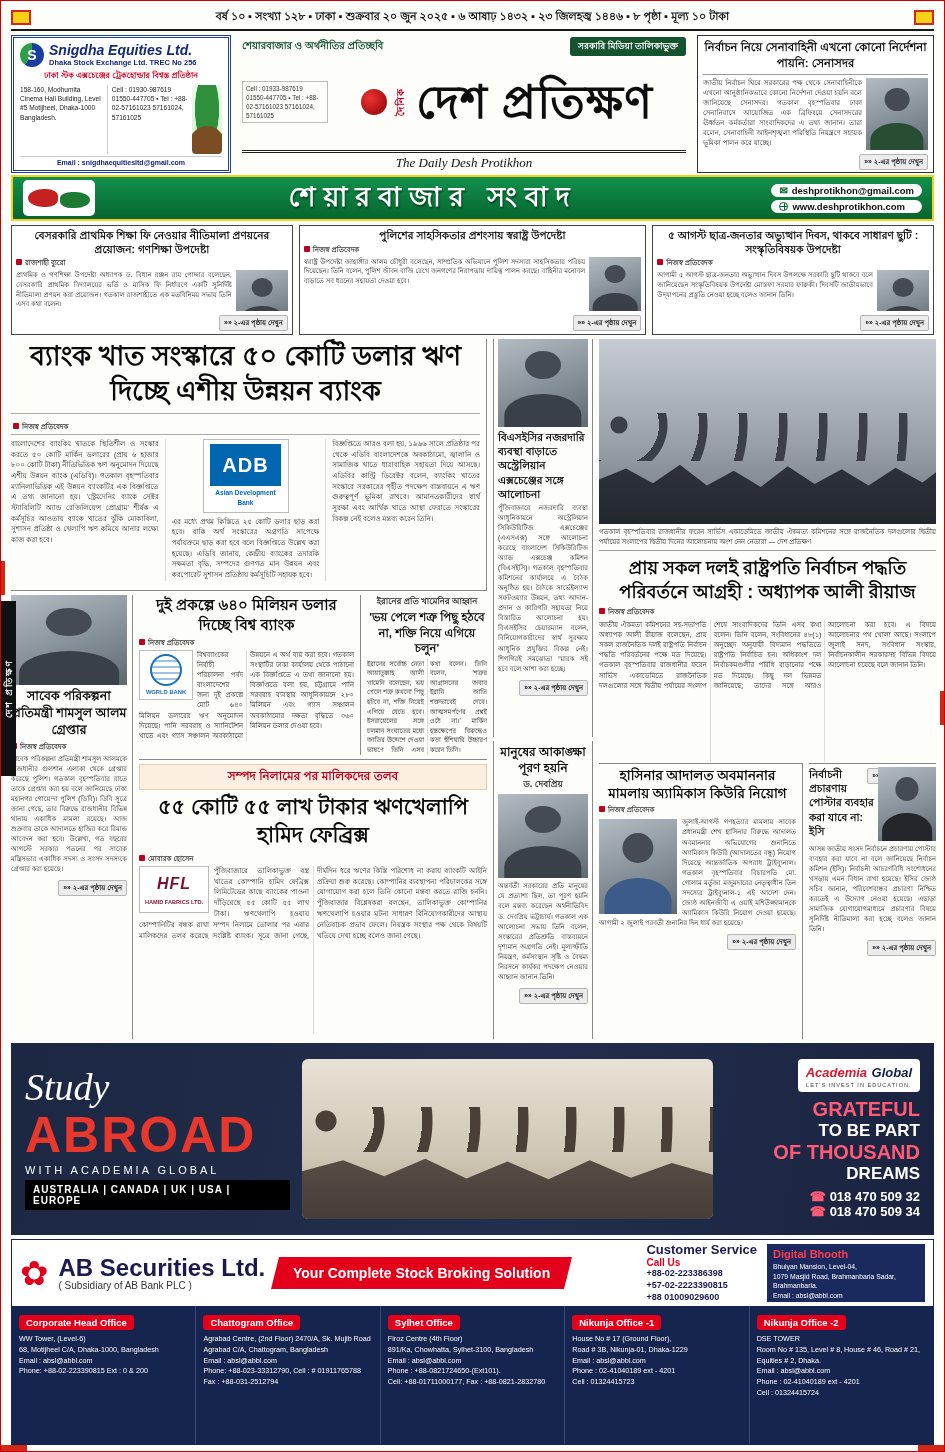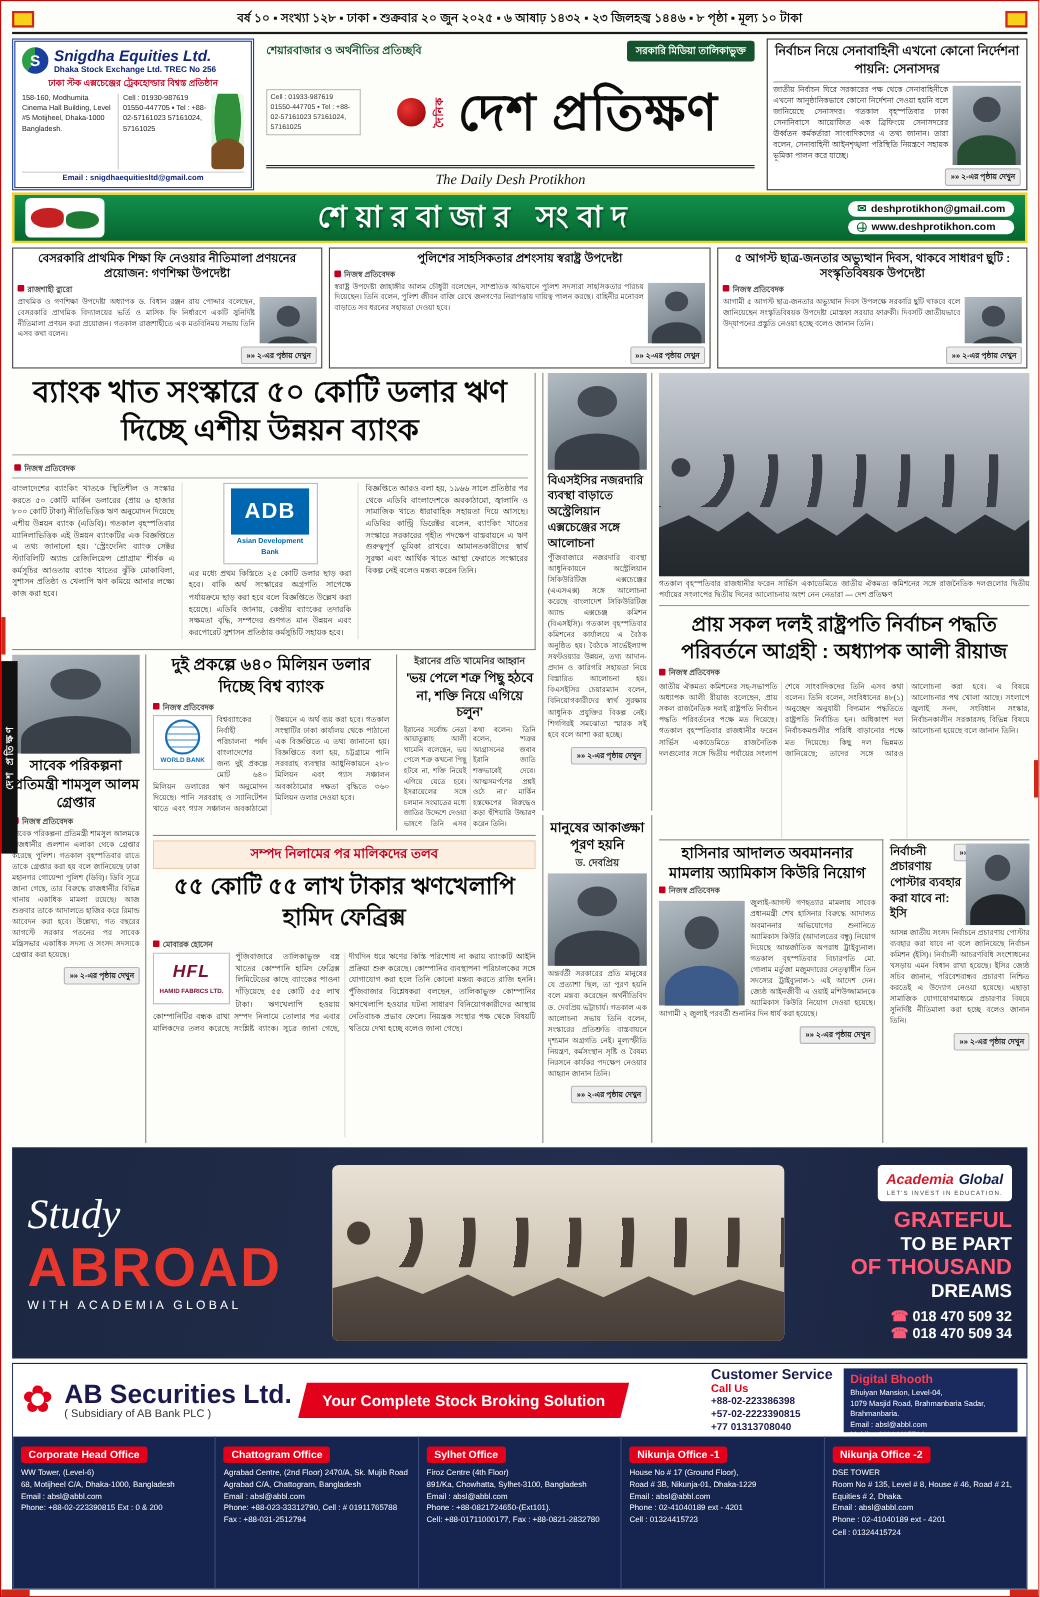--- a/index.html
+++ b/index.html
@@ -394,20 +394,21 @@
       <div class="small-body">অন্তর্বর্তী সরকারের প্রতি মানুষের যে প্রত্যাশা ছিল, তা পূরণ হয়নি বলে মন্তব্য করেছেন অর্থনীতিবিদ ড. দেবপ্রিয় ভট্টাচার্য। গতকাল এক আলোচনা সভায় তিনি বলেন, সংস্কারের প্রতিশ্রুতি বাস্তবায়নে দৃশ্যমান অগ্রগতি নেই। মূল্যস্ফীতি নিয়ন্ত্রণ, কর্মসংস্থান সৃষ্টি ও বৈষম্য নিরসনে কার্যকর পদক্ষেপ নেওয়ার আহ্বান জানান তিনি।</div>
       <div class="foot-r"><span class="cont">»» ২-এর পৃষ্ঠায় দেখুন</span></div>
     </div>
   </div>
 
   <div class="study">
     <div class="st-left">
       <div class="st-script">Study</div>
       <div class="st-big">ABROAD</div>
       <div class="st-with">WITH ACADEMIA GLOBAL</div>
+      <div class="st-countries">AUSTRALIA | CANADA | UK | USA | EUROPE</div>
     </div>
     <div class="st-photo"></div>
     <div class="st-right">
       <div class="st-brand">
         <span class="b1">Academia</span>
         <span class="b2">Global</span>
         <div class="b3">LET'S INVEST IN EDUCATION.</div>
       </div>
       <div class="slogan">
           <div>GRATEFUL</div>
@@ -429,21 +430,21 @@
         <div class="ab-name">AB Securities Ltd.</div>
         <div class="ab-sub">( Subsidiary of AB Bank PLC )</div>
       </div>
       <div class="ab-ribbon"><span>Your Complete Stock Broking Solution</span></div>
       <div class="ab-cs">
         <div class="ab-cs-title">Customer Service</div>
         <div class="ab-cs-call">Call Us</div>
         <div class="ab-cs-phones">
             <div>+88-02-223386398</div>
             <div>+57-02-2223390815</div>
-            <div>+77 01313708040</div>
+            <div>+88 01009029600</div>
           </div>
       </div>
       <div class="ab-booth">
         <div class="ab-booth-title">Digital Bhooth</div>
         <div class="ab-booth-lines">
             <div>Bhuiyan Mansion, Level-04,</div>
             <div>1079 Masjid Road, Brahmanbaria Sadar,</div>
             <div>Brahmanbaria.</div>
             <div>Email : absl@abbl.com</div>
             <div>Mobile : 01324415724</div>

